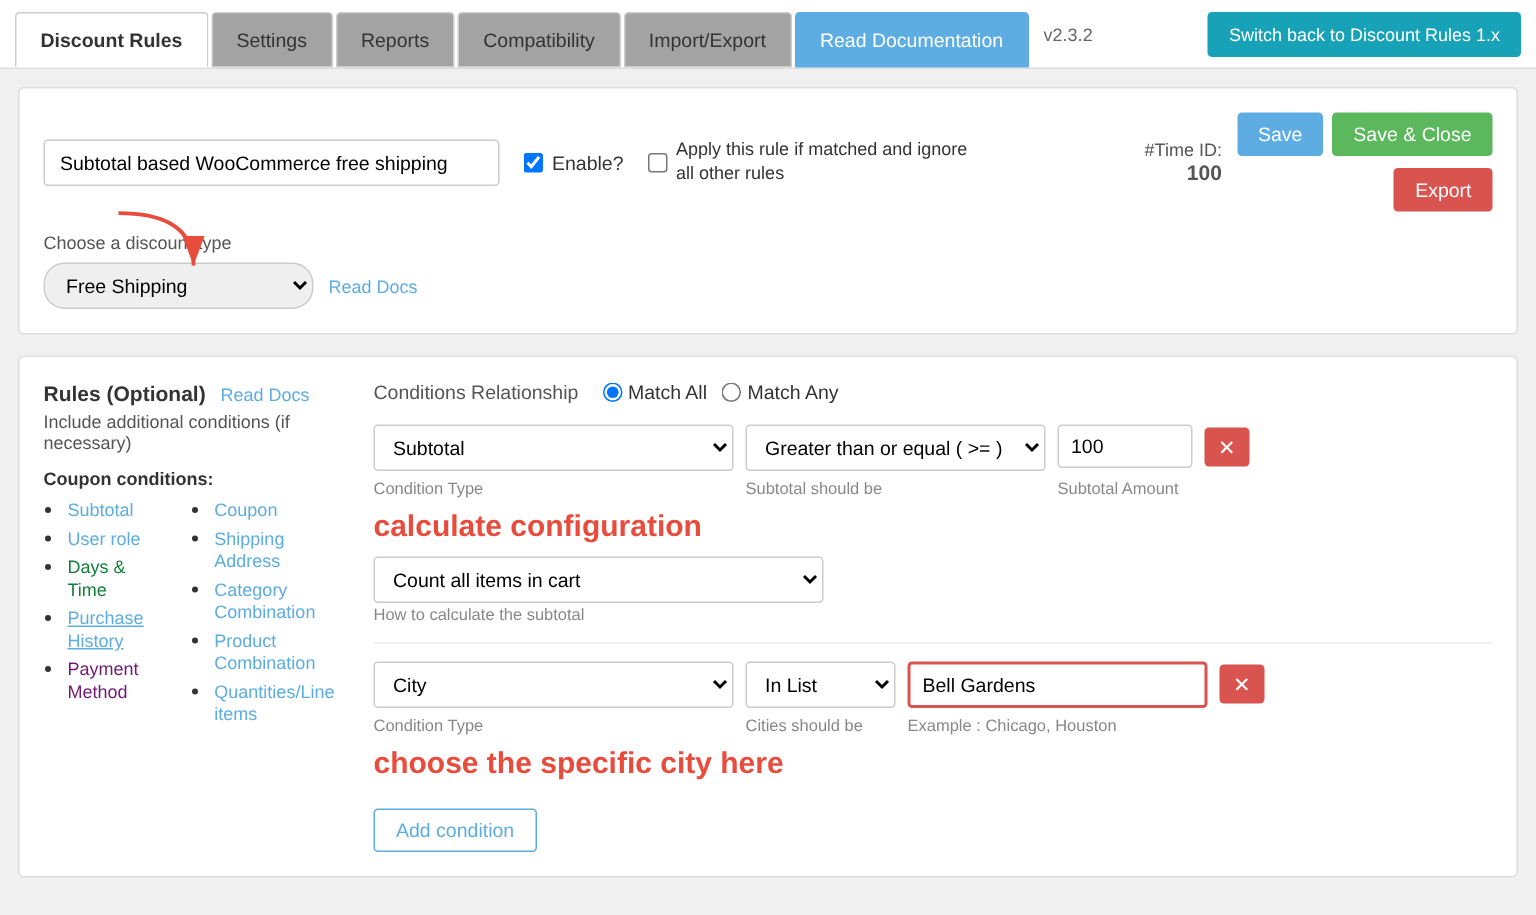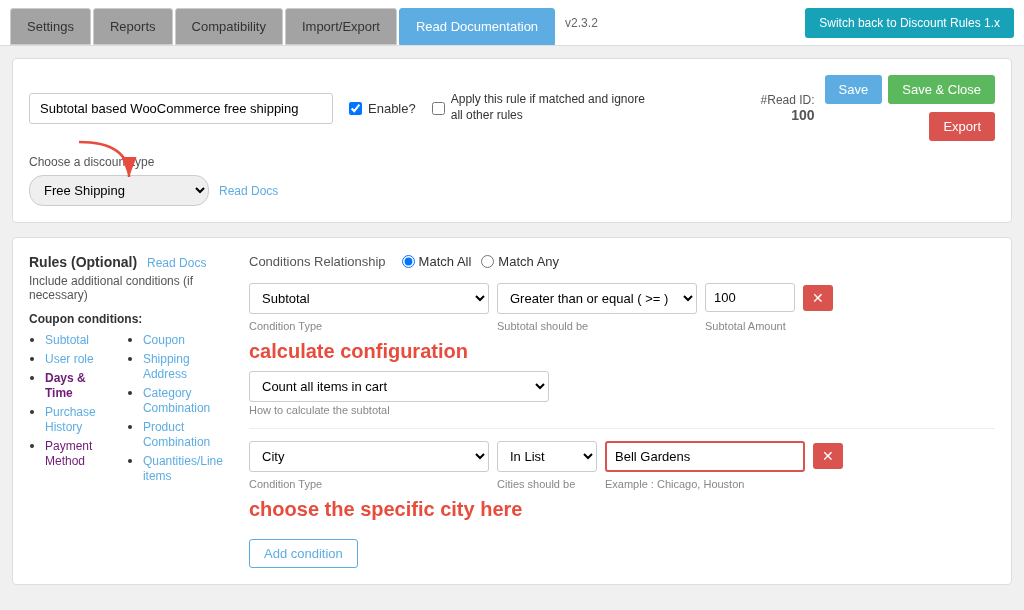--- a/index.html
+++ b/index.html
@@ -114,20 +114,21 @@
       background: #fff; border: 1px solid #5dade2; color: #5dade2;
       padding: 6px 14px; border-radius: 3px; cursor: pointer; font-size: 13px; margin-top: 10px;
     }
 
     .separator { border: none; border-top: 1px solid #eee; margin: 12px 0; }
   </style>
 </head>
 <body>
 
 <div class="top-nav">
+  <div class="nav-tab active">Discount Rules</div>
   <div class="nav-tab">Settings</div>
   <div class="nav-tab">Reports</div>
   <div class="nav-tab">Compatibility</div>
   <div class="nav-tab">Import/Export</div>
   <div class="nav-tab blue">Read Documentation</div>
   <span class="nav-version">v2.3.2</span>
   <button class="nav-switch">Switch back to Discount Rules 1.x</button>
 </div>
 
 <div class="main-content">
@@ -141,21 +142,21 @@
         <label>Enable?</label>
       </div>
 
       <div class="apply-group">
         <input type="checkbox" style="">
         <label>Apply this rule if matched and ignore all other rules</label>
       </div>
 
       <div style="margin-left:auto; display:flex; align-items:center; gap:10px;">
         <div class="rule-id-group">
-          <span>#Read ID:</span>
+          <span>#Time ID:</span>
           <span class="rule-id-num">100</span>
         </div>
         <div>
           <div class="btn-group">
             <button class="btn-save">Save</button>
             <button class="btn-save-close">Save &amp; Close</button>
           </div>
           <div style="text-align:right; margin-top:4px;">
             <button class="btn-cancel">Export</button>
           </div>
@@ -196,22 +197,22 @@
         <div class="rules-title">
           <span>Rules (Optional)</span>
           <a href="#" class="rules-title">Read Docs</a>
         </div>
         <div class="rules-subtitle">Include additional conditions (if necessary)</div>
         <div class="popular-label">Coupon conditions:</div>
         <div class="sidebar-cols">
           <ul class="sidebar-list">
             <li><span style="color:#5dade2; cursor:pointer;">Subtotal</span></li>
             <li><span style="color:#5dade2; cursor:pointer;">User role</span></li>
-            <li><span style="color:#701a75; cursor:pointer;font-weight:bold;">Days &amp; Time</span></li>
-            <li><span style="color:#5dade2; cursor:pointer;">Purchase History</span></li>
+            <li><span style="color:#15803d; cursor:pointer;">Days &amp; Time</span></li>
+            <li><span style="color:#5dade2; cursor:pointer;text-decoration:underline;">Purchase History</span></li>
             <li><span style="color:#701a75;">Payment Method</span></li>
           </ul>
           <ul class="sidebar-list">
             <li><a href="#">Coupon</a></li>
             <li><a href="#">Shipping Address</a></li>
             <li><a href="#">Category Combination</a></li>
             <li><a href="#">Product Combination</a></li>
             <li><a href="#">Quantities/Line items</a></li>
           </ul>
         </div>

